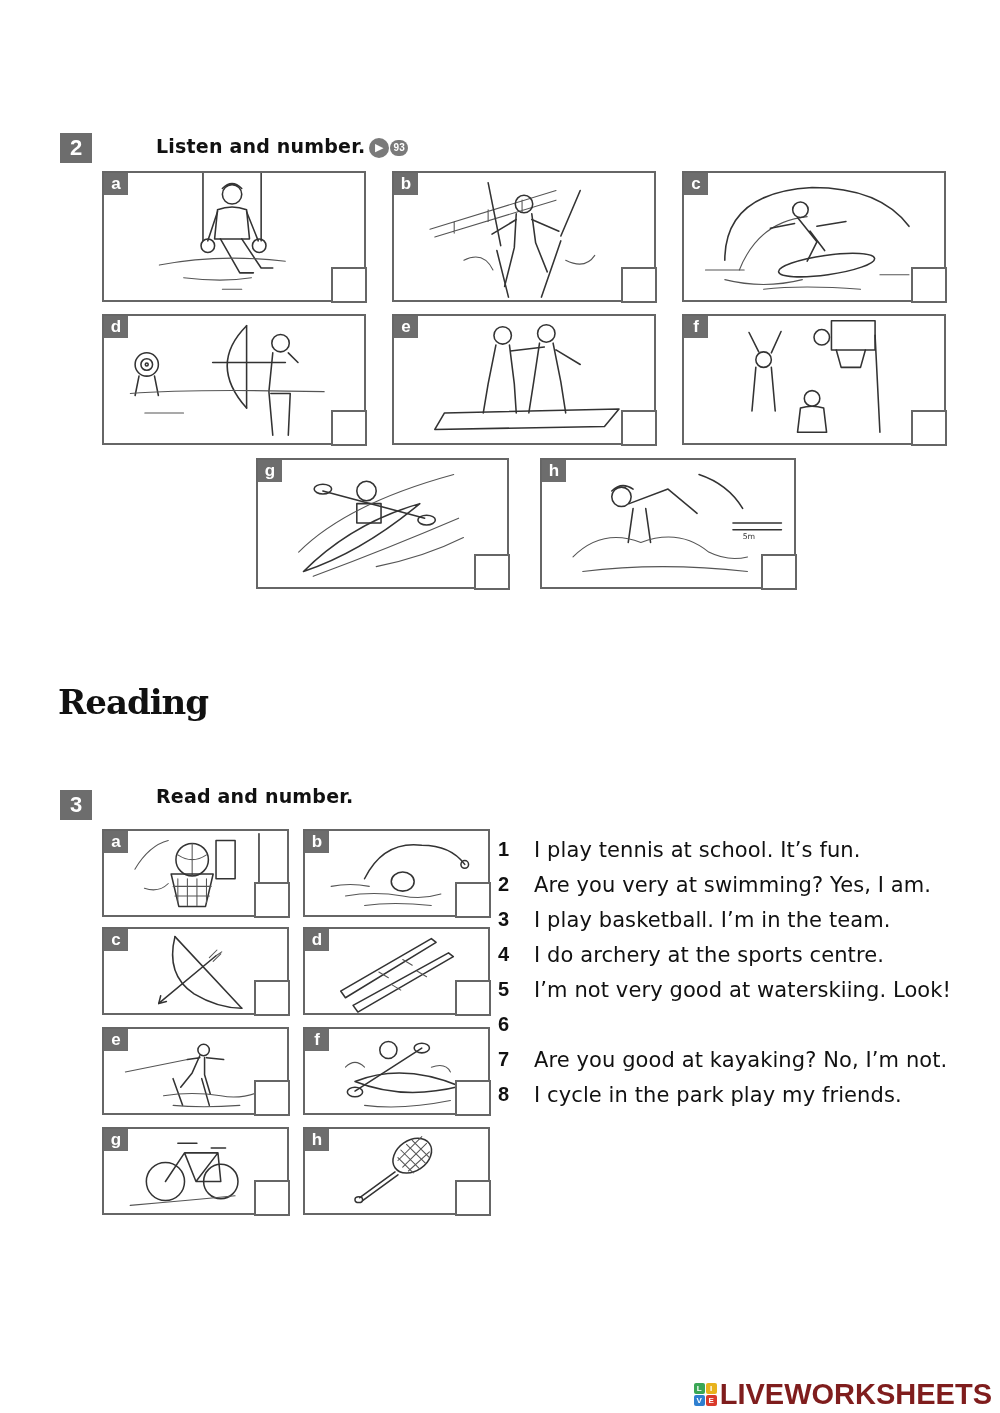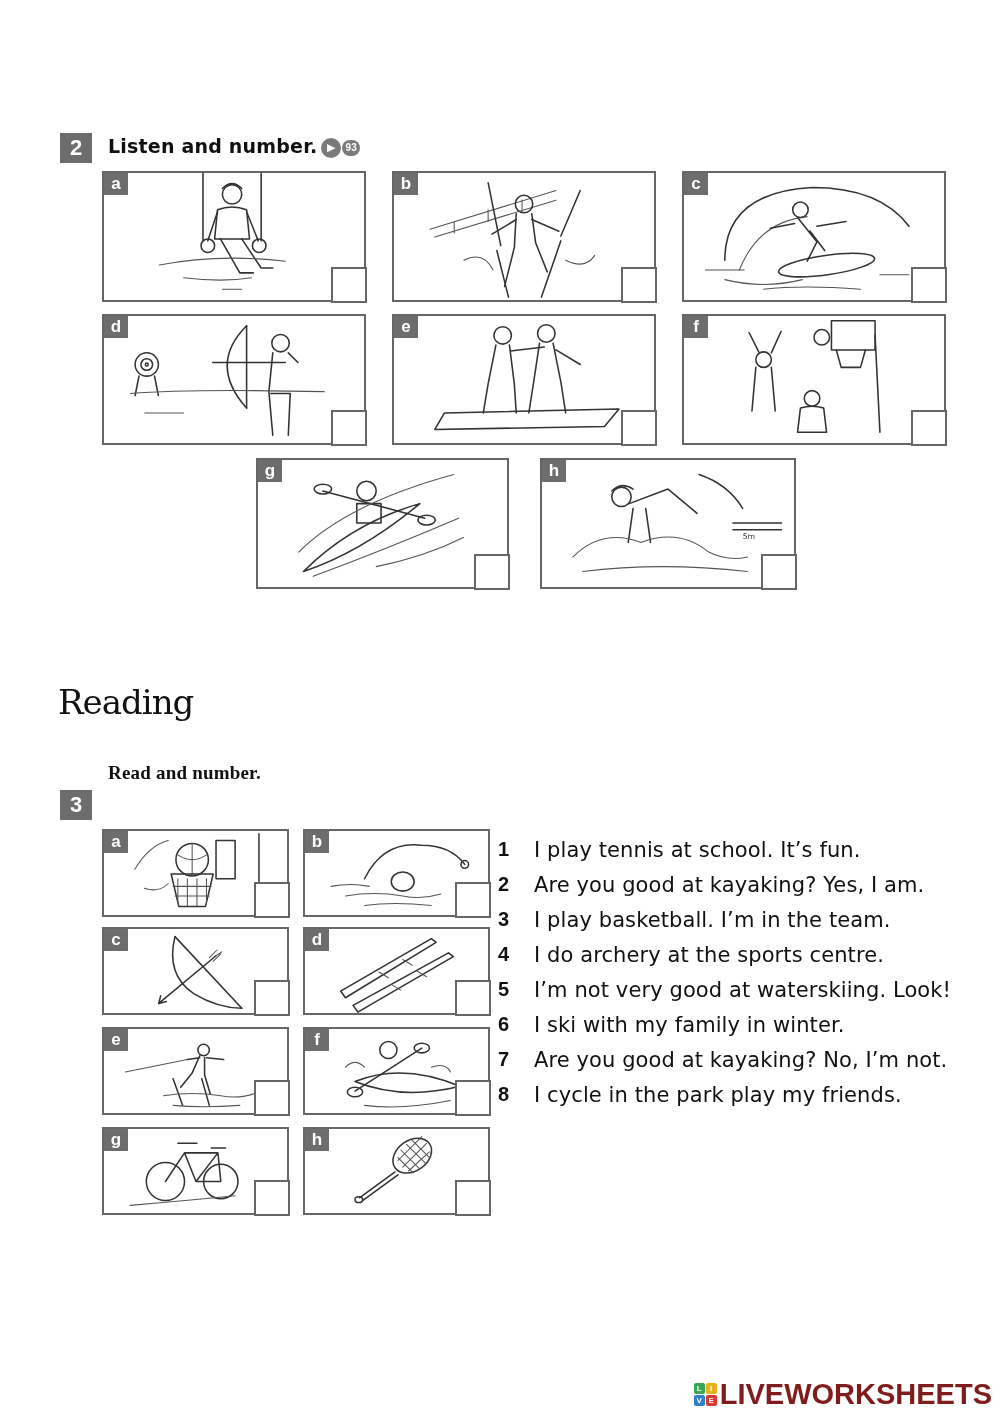--- a/index.html
+++ b/index.html
@@ -2,36 +2,36 @@
 <html><head>
 <meta charset="utf-8">
 <style>
   html, body { margin:0; padding:0; background:#ffffff; }
   body { width:1000px; height:1413px; position:relative; overflow:hidden;
          font-family:"DejaVu Sans", sans-serif; color:#111; }
   .ex-num { position:absolute; width:32px; height:30px; background:#6d6d6d; color:#fff;
             font-family:"Liberation Sans", sans-serif; font-weight:bold; font-size:22px;
             text-align:center; line-height:30px; }
   .ex-title { position:absolute; font-family:"DejaVu Sans", sans-serif; font-weight:bold;
-              font-size:19px; color:#111; letter-spacing:0.2px; }
+              font-size:19px; color:#111; letter-spacing:0.2px;margin-left:48px; }
   .audio { display:inline-flex; align-items:center; margin-left:4px; vertical-align:middle; }
   .audio .spk { width:20px; height:20px; border-radius:50%; background:#7a7a7a; color:#fff;
                 font-size:11px; line-height:20px; text-align:center; }
   .audio .track { background:#7a7a7a; color:#fff; font-size:10px; font-weight:bold;
                   padding:1px 3px; border-radius:8px; margin-left:1px; line-height:14px;
                   font-family:"Liberation Sans", sans-serif; }
   .panel { position:absolute; border:2.5px solid #666; background:#fff; box-sizing:border-box; }
   .panel .lbl { position:absolute; left:0; top:0; width:24px; height:22px; background:#6d6d6d;
                 color:#fff; font-family:"Liberation Sans", sans-serif; font-weight:bold; font-size:17px;
                 text-align:center; line-height:21px; }
   .panel .box { position:absolute; right:-2.5px; bottom:-2.5px; width:36px; height:36px;
                 border:2.5px solid #666; background:#fff; box-sizing:border-box; }
   .panel svg { position:absolute; left:0; top:0; width:100%; height:100%; }
   .reading-title { position:absolute; left:58px; top:682px; font-family:"DejaVu Serif", serif;
-                   font-weight:normal; font-size:34px; color:#111; letter-spacing:-1px; }
+                   font-weight:bold; font-size:34px; color:#111; letter-spacing:-1px; }
   .sentences { position:absolute; left:498px; top:832px; }
   .sentence { height:35px; display:flex; align-items:center; font-size:19px; color:#111; }
   .sentence .n { width:36px; font-weight:bold; font-family:"Liberation Sans", sans-serif; font-size:20px; }
   .sentence .t { font-family:"DejaVu Sans", sans-serif; font-size:21px; letter-spacing:0.1px; }
   .brand { position:absolute; right:8px; top:1378px; display:flex; align-items:center; }
   .brand .logo { display:grid; grid-template-columns:11px 11px; grid-template-rows:11px 11px; gap:1px; margin-right:3px; }
   .brand .logo span { font-size:8px; font-weight:bold; color:#fff; text-align:center; line-height:11px;
                       font-family:"Liberation Sans", sans-serif; border-radius:2px; }
   .brand .word { font-family:"Liberation Sans", sans-serif; font-weight:bold; font-size:29px;
                  color:#7f1d1d; letter-spacing:0px; }
@@ -164,21 +164,21 @@
     <path class="sk" d="M195 65 h50 M195 72 h50"></path>
     <text x="205" y="82" font-size="8" fill="#333" font-family="DejaVu Sans, sans-serif">5m</text>
   </svg>
   <div class="lbl">h</div>
   <div class="box"></div>
 </div>
 
 <div class="reading-title">Reading</div>
 
 <div class="ex-num" style="left:60px;top:790px;">3</div>
-<div class="ex-title" style="left:108px;top:762px;font-family:Liberation Serif, serif;">Read and number.</div>
+<div class="ex-title" style="left:108px;top:785px;">Read and number.</div>
 
 <div class="panel" style="left:102px;top:829px;width:187px;height:88px;">
   <svg viewBox="0 0 187 88">
     <circle class="sk" cx="90" cy="30" r="17"></circle>
       <path class="sk2" d="M75 25 q15 10 30 0 M90 13 v34"></path>
     <path class="sk" d="M68 45 h44 l-8 34 h-28 z"></path>
     <path class="sk2" d="M75 50 v25 M85 50 v28 M95 50 v28 M105 50 v25 M70 58 h40 M72 68 h36"></path>
     <rect class="sk" x="115" y="10" width="20" height="40"></rect>
       <line class="sk" x1="160" y1="3" x2="160" y2="60"></line>
     <path class="sk2" d="M30 40 q15 -25 35 -30 M40 60 q15 5 25 -5"></path>
@@ -269,37 +269,36 @@
   <div class="box"></div>
 </div>
 
 <div class="sentences">
   <div class="sentence">
       <span class="n">1</span>
       <span class="t">I play tennis at school. It’s fun.</span>
     </div>
   <div class="sentence">
       <span class="n">2</span>
-      <span class="t">Are you good at kayaking? Yes, I am.</span>
+      <span class="t">Are you very at swimming? Yes, I am.</span>
     </div>
   <div class="sentence">
       <span class="n">3</span>
       <span class="t">I play basketball. I’m in the team.</span>
     </div>
   <div class="sentence">
       <span class="n">4</span>
       <span class="t">I do archery at the sports centre.</span>
     </div>
   <div class="sentence">
       <span class="n">5</span>
       <span class="t">I’m not very good at waterskiing. Look!</span>
     </div>
   <div class="sentence">
       <span class="n">6</span>
-      <span class="t">I ski with my family in winter.</span>
     </div>
   <div class="sentence">
       <span class="n">7</span>
       <span class="t">Are you good at kayaking? No, I’m not.</span>
     </div>
   <div class="sentence">
       <span class="n">8</span>
       <span class="t">I cycle in the park play my friends.</span>
     </div>
 </div>

